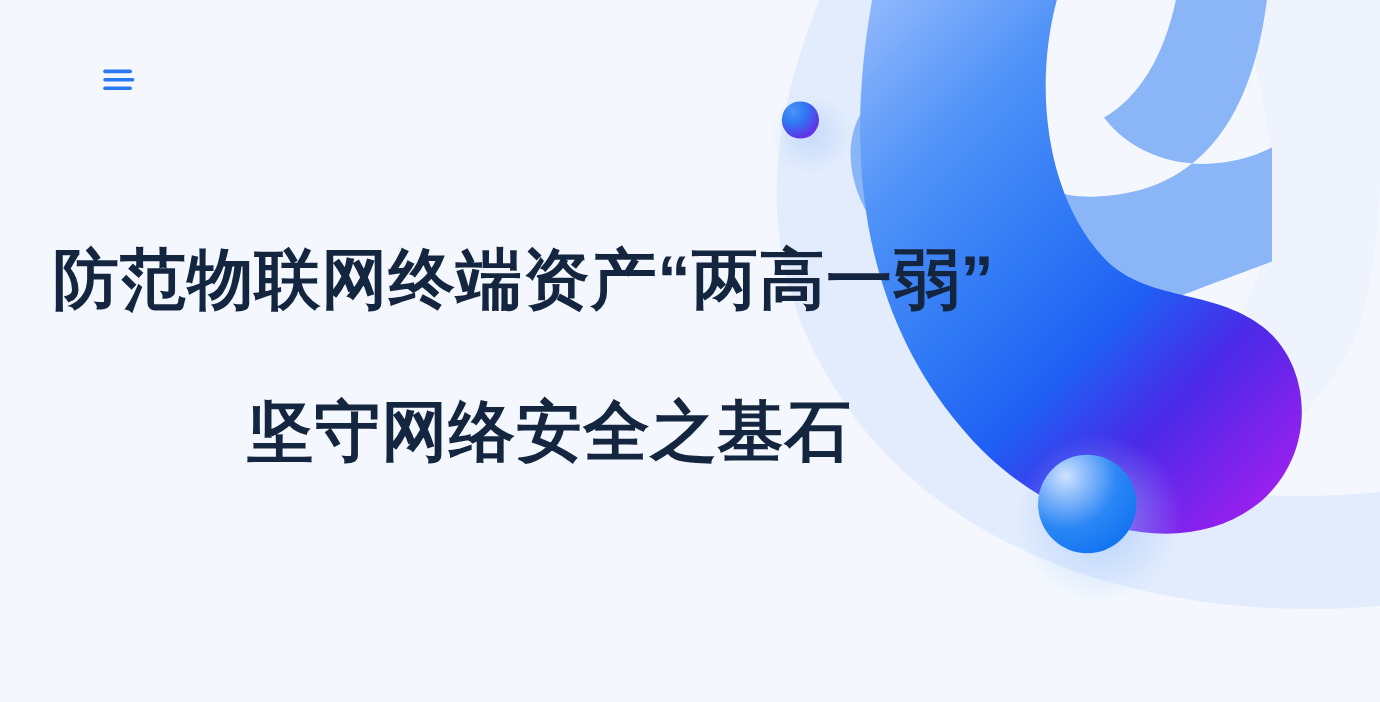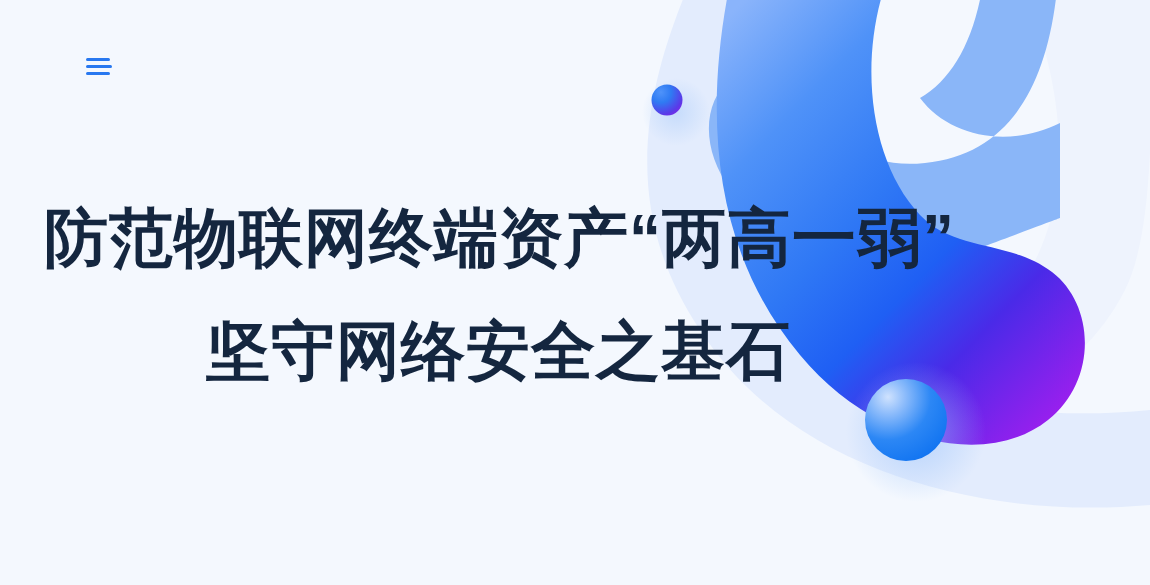--- a/index.html
+++ b/index.html
@@ -69,32 +69,32 @@
     position: absolute;
     left: 0;
     top: 0;
     width: 1150px;
     z-index: 4;
   }
   .title-line {
     position: absolute;
     color: #14263f;
     font-weight: 700;
-    font-size: 64px;
+    font-size: 55px;
     letter-spacing: 1px;
     white-space: nowrap;
     line-height: 1;
   }
   .title-line-1 {
     left: 44px;
     top: 206px;
   }
   .title-line-2 {
     left: 206px;
-    top: 319px;
+    top: 332px;
   }
 </style>
 </head>
 <body>
 
 <div class="slide">
 
   <svg class="decor" viewBox="0 0 1150 585" width="1150" height="585" xmlns="http://www.w3.org/2000/svg" preserveAspectRatio="none">
     <defs>
       <linearGradient id="gradSwoosh" x1="0.18" y1="0" x2="0.92" y2="0.95">

